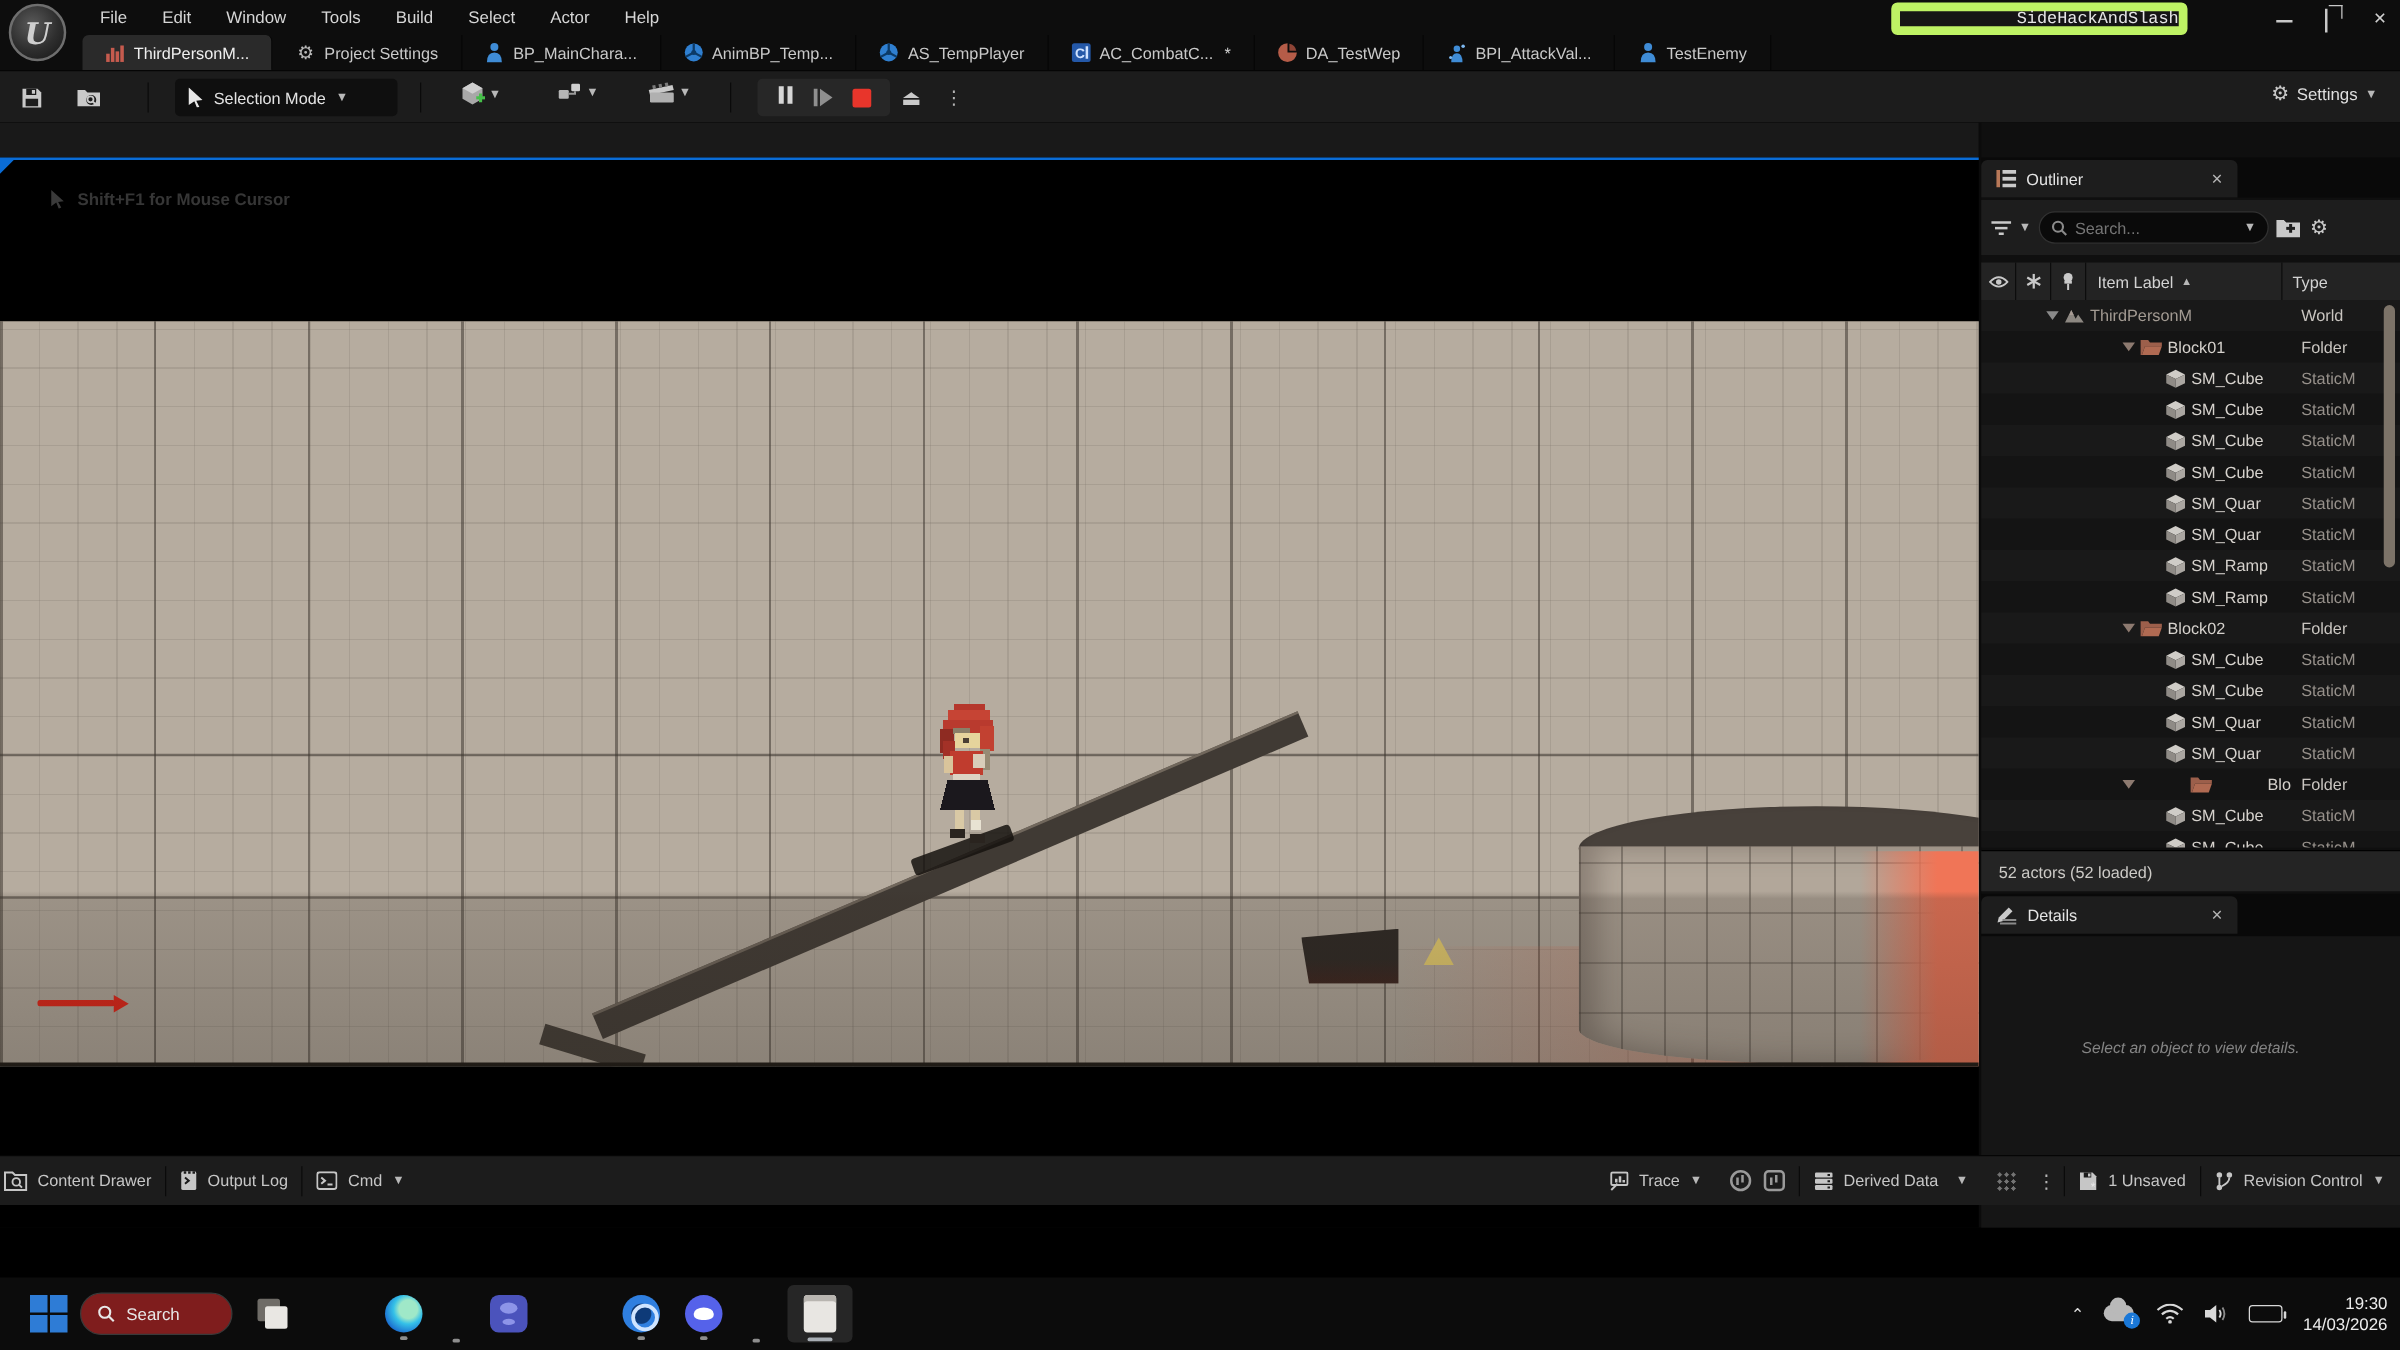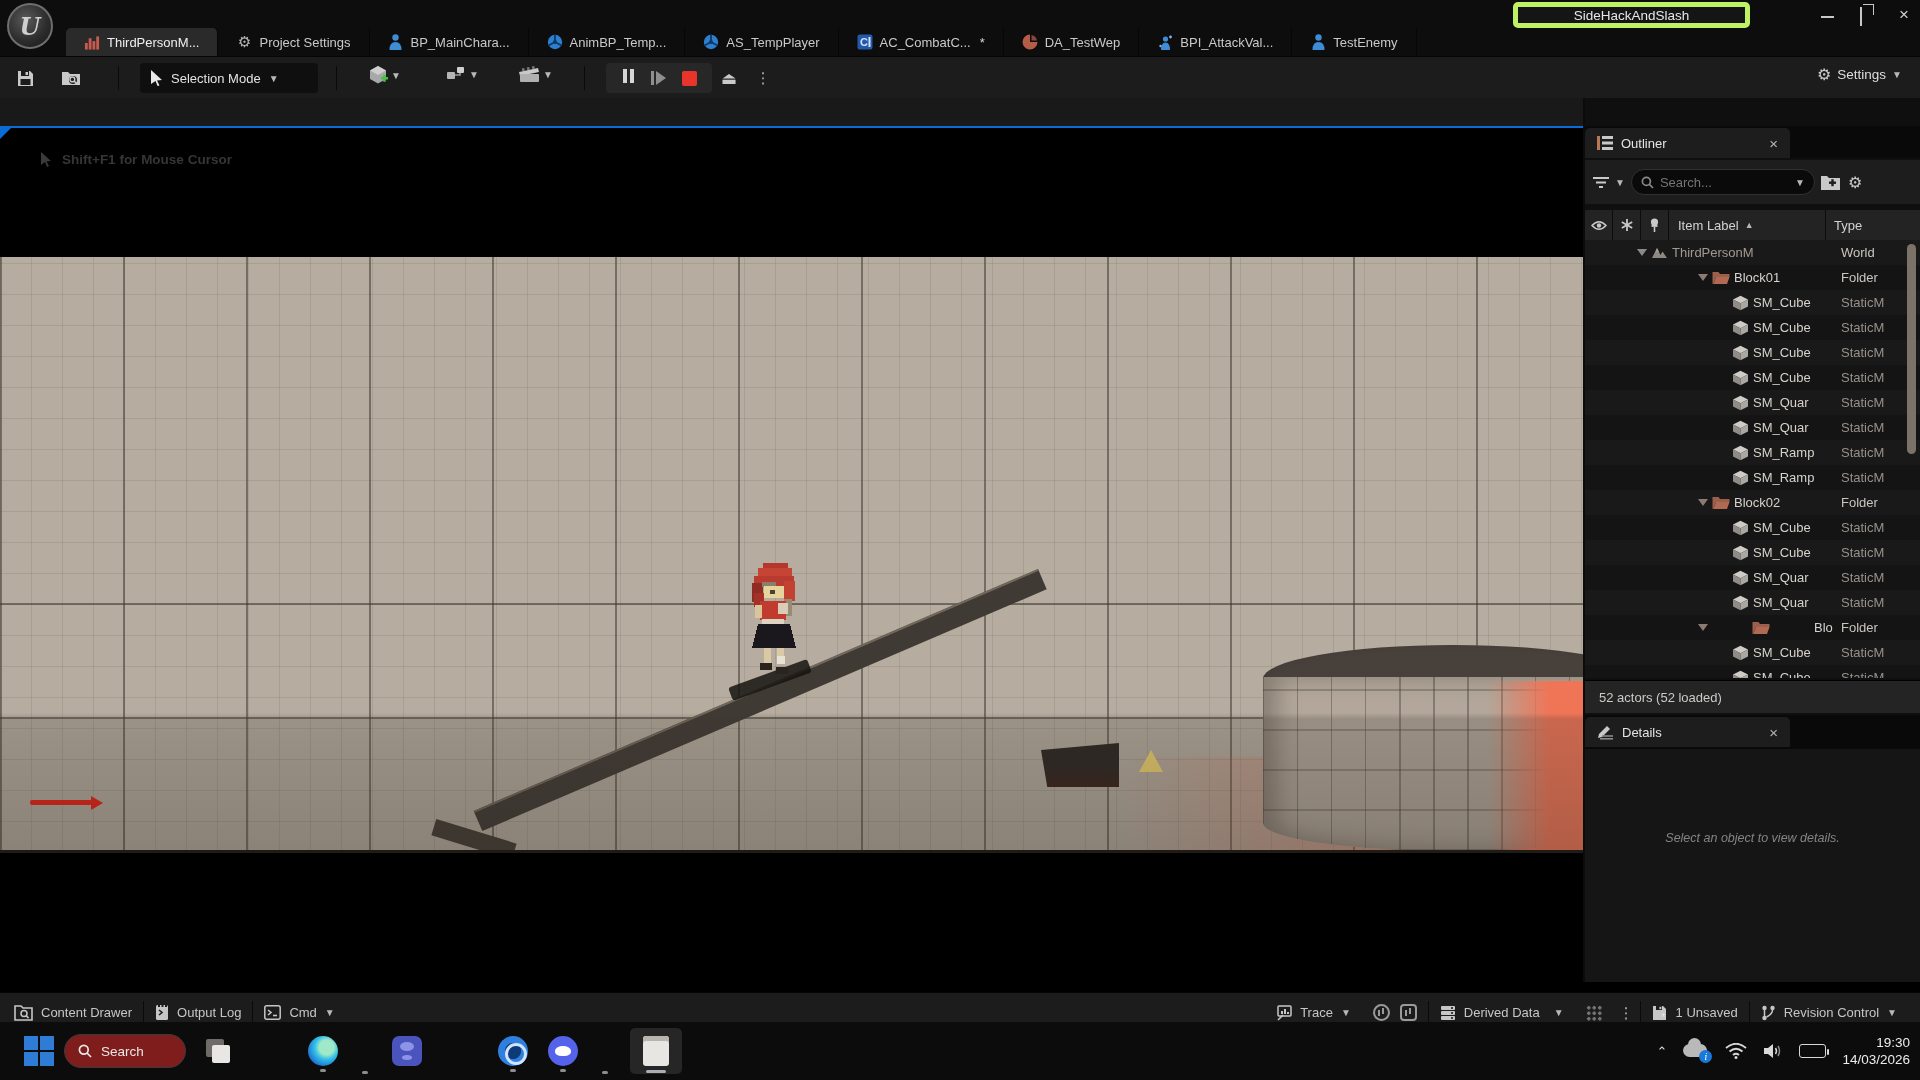--- a/index.html
+++ b/index.html
@@ -8,21 +8,21 @@
 
   
   #titlebar { top:0; height:28px; background:#0d0d0d; }
   #ue-logo { position:absolute; left:7px; top:3px; width:46px; height:46px; border-radius:50%;
     background:radial-gradient(circle at 40% 35%, #5a5a5a 0%, #2e2e2e 55%, #151515 100%);
     border:2px solid #6e6e6e; z-index:30; display:flex; align-items:center; justify-content:center;
     color:#cfcfcf; font-family:"DejaVu Serif",serif; font-style:italic; font-weight:bold; font-size:24px; }
   #menubar { position:absolute; left:66px; top:0; height:28px; display:flex; align-items:center; }
   .menu-item { color:#d6d6d6; font-size:13.5px; padding:0 14px; height:28px; line-height:28px; cursor:default; }
   #win-title-box { position:absolute; left:1513px; top:2px; width:237px; height:26px; background:#151515;
-    border:5px solid #bef264; border-radius:5px; display:flex; align-items:center; justify-content:center; }
+    border:7px solid #bef264; border-radius:5px; display:flex; align-items:center; justify-content:flex-end;font-family:Liberation Mono, monospace; }
   #win-title { color:#e6e6e6; font-size:13.5px; }
   .win-controls { position:absolute; right:8px; top:0; height:28px; display:flex; align-items:center; gap:26px; }
   .wc { width:13px; height:13px; position:relative; cursor:default; }
   .wc-min { border-bottom:2px solid #c8c8c8; height:8px; }
   .wc-max { border:1.5px solid #c8c8c8; width:10px; height:10px; margin-top:2px; position:relative; }
   .wc-max::after { content:''; position:absolute; left:2px; top:-4px; width:10px; height:10px; border-top:1.5px solid #c8c8c8; border-right:1.5px solid #c8c8c8; }
   .wc-close { color:#d0d0d0; font-size:17px; line-height:13px; }
 
   
   #tabbar { top:28px; height:28px; background:#0d0d0d; display:flex; align-items:flex-end; padding-left:66px; }
@@ -121,21 +121,21 @@
   .t-type { color:#97918b; white-space:nowrap; overflow:hidden; padding-left:8px; }
   .t-type.strong { color:#c9c5c0; }
   #tree-scrollbar { position:absolute; right:4px; top:4px; width:9px; height:210px; border-radius:5px; background:#7c7368; }
   #outl-footer { position:absolute; left:0; top:582px; width:335px; height:33px; background:#242424; border-top:1px solid #000;
     display:flex; align-items:center; padding-left:14px; color:#cccac6; }
   #details-tabrow { position:absolute; left:0; top:617px; width:335px; height:34px; background:#090909; }
   #details-body { position:absolute; left:0; top:651px; width:335px; height:233px; background:#151515; }
   #details-empty { position:absolute; left:0; top:82px; width:100%; text-align:center; color:#848484; font-style:italic; font-size:12.5px; }
 
   
-  #statusbar { top:992px; height:40px; background:#1c1c1c; border-top:1px solid #050505; display:flex; align-items:center; padding:0 12px; }
+  #statusbar { top:924px; height:40px; background:#1c1c1c; border-top:1px solid #050505; display:flex; align-items:center; padding:0 1px; }
   .sb-item { display:flex; align-items:center; gap:8px; color:#c6c6c6; font-size:13px; padding:0 11px; height:100%; cursor:default; white-space:nowrap; }
   .sb-sep { width:1px; height:24px; background:#0a0a0a; }
   #console-input { width:372px; height:26px; background:#101010; border:1px solid #000; border-radius:3px; margin-left:6px;
     color:#6d6d6d; font-family:"DejaVu Sans Mono",monospace; font-size:12.5px; padding:0 10px; outline:none; }
   #sb-spacer { flex:1; }
   .gauge { width:17px; height:17px; border-radius:50%; border:2px solid #9a9a9a; position:relative; }
   .gauge::after { content:''; position:absolute; left:3px; top:4px; width:2px; height:6px; background:#9a9a9a; box-shadow:4px -2px 0 #9a9a9a; }
   .gauge.boxed { border-radius:4px; }
   .griddots { width:16px; height:16px;
     background-image:radial-gradient(#8a8a8a 1.6px, transparent 1.7px); background-size:5.5px 5.5px; opacity:.8; }
@@ -174,20 +174,30 @@
   #battery::after { content:''; position:absolute; right:-4px; top:4px; width:2.5px; height:6px; background:#d8d8d8; border-radius:1px; }
   #battery .fill { width:7px; height:100%; background:#e06050; border-radius:1px; }
   #clock { text-align:right; color:#ececec; font-size:13.5px; line-height:17px; }
 
   svg { display:block; }
 </style>
 </head>
 <body>
 
 <div class="bar" id="titlebar">
+  <div id="menubar">
+      <div class="menu-item">File</div>
+      <div class="menu-item">Edit</div>
+      <div class="menu-item">Window</div>
+      <div class="menu-item">Tools</div>
+      <div class="menu-item">Build</div>
+      <div class="menu-item">Select</div>
+      <div class="menu-item">Actor</div>
+      <div class="menu-item">Help</div>
+    </div>
   <div id="win-title-box">
     <span id="win-title">SideHackAndSlash</span>
   </div>
   <div class="win-controls">
     <span class="wc wc-min"></span>
     <span class="wc"><span class="wc-max"></span></span>
     <span class="wc wc-close">×</span>
   </div>
 </div>
 <div id="ue-logo">U</div>

